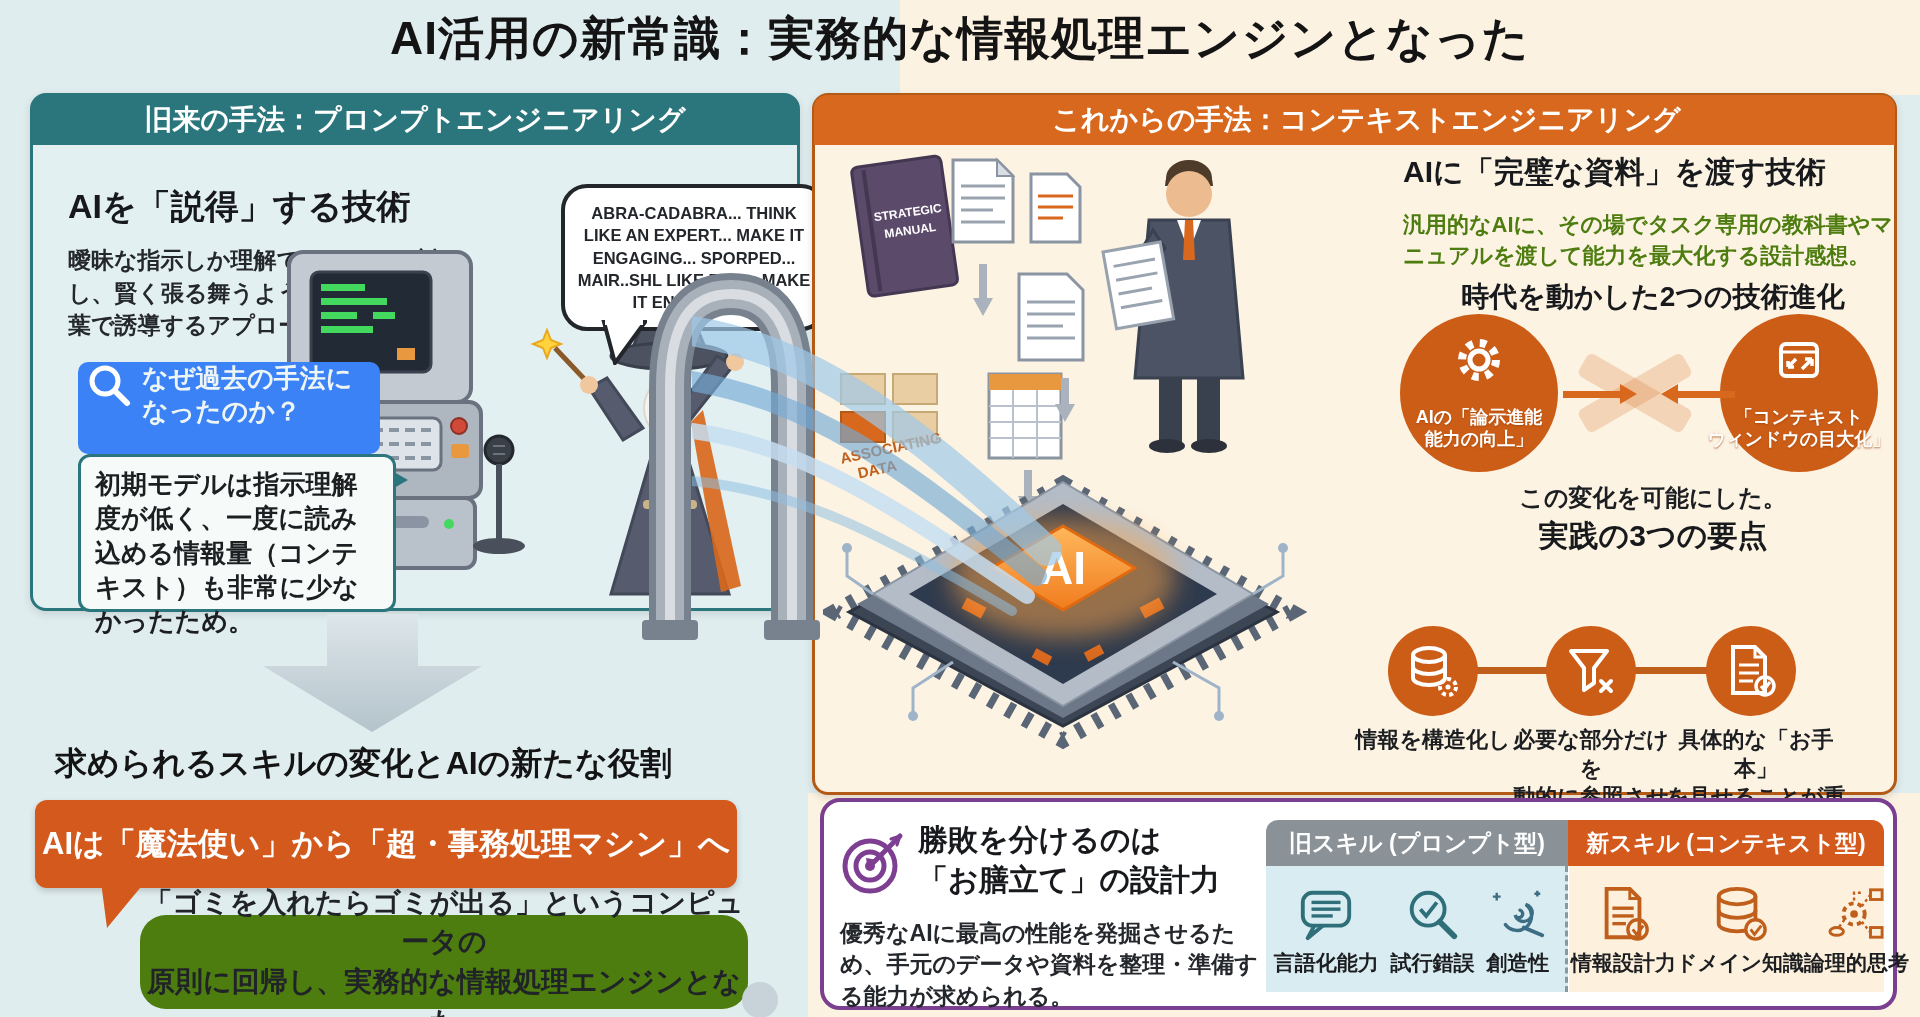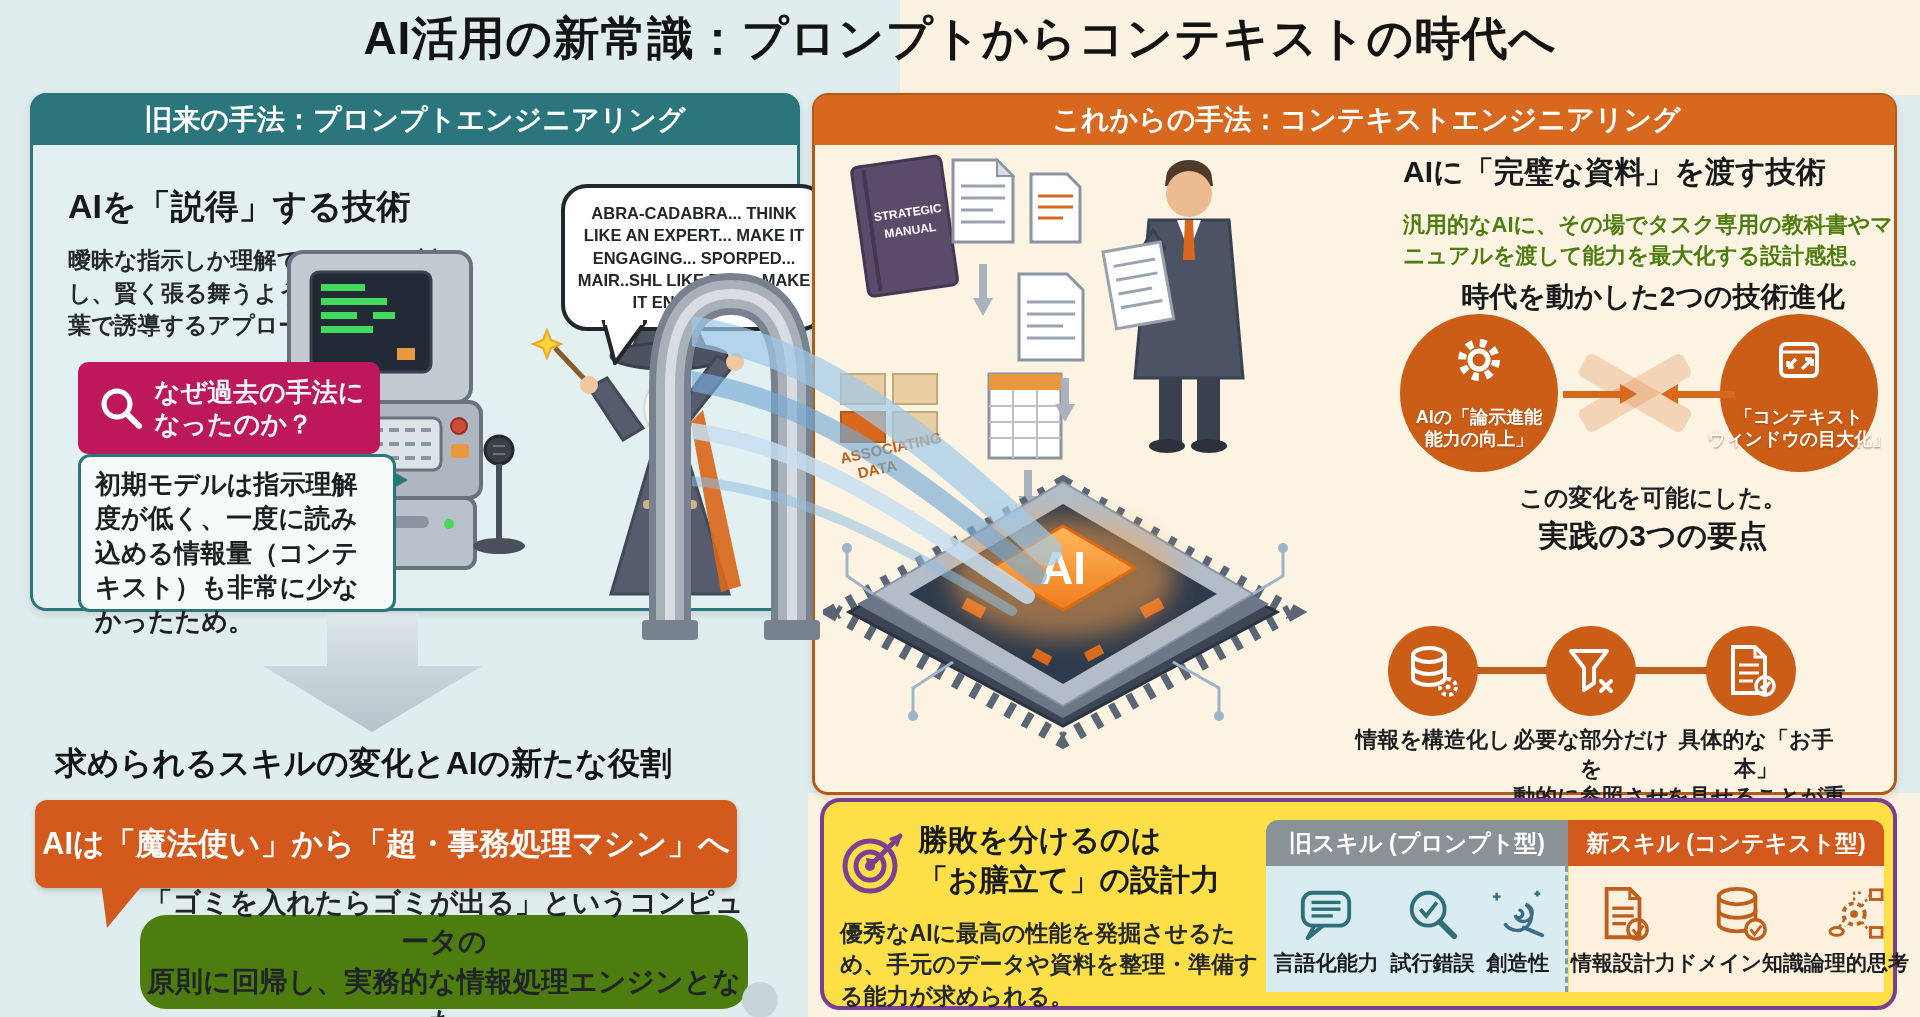--- a/index.html
+++ b/index.html
@@ -22,22 +22,22 @@
   .panel-right { left:812px; top:93px; width:1085px; height:702px; background:#fcf3e3;
     border:3px solid #b45a17; box-shadow:0 3px 8px rgba(0,0,0,.12); }
   .panel-head { position:absolute; left:-1px; top:-1px; right:-1px; height:50px; border-radius:13px 13px 0 0;
     color:#fff; font-weight:800; font-size:28px; text-align:center; line-height:50px; }
   .head-teal { background:#2b767c; }
   .head-orange { background:#d8681d;padding-left:24px; }
 
   .lp-subtitle { position:absolute; left:35px; top:88px; font-size:34px; font-weight:800; color:#17191c; }
   .lp-desc { position:absolute; left:35px; top:148px; width:412px; font-size:23px; font-weight:600;
     color:#24272b; line-height:1.42; }
-  .lp-callout { position:absolute; left:45px; top:266px; width:302px; height:92px; background:#be185d;
-    border-radius:10px; display:flex; align-items:center; padding-left:20px; gap:10px; }
+  .lp-callout { position:absolute; left:45px; top:266px; width:302px; height:92px; background:#3b82f6;
+    border-radius:10px; display:flex; align-items:flex-start; padding-left:8px; gap:10px; }
   .lp-callout-text { color:#eef6f5; font-size:26px; font-weight:800; line-height:1.25; }
   .lp-tail { position:absolute; left:347px; top:368px; width:0; height:0;
     border-left:28px solid #2b767c; border-top:16px solid transparent; border-bottom:16px solid transparent; }
   .lp-answer { position:absolute; left:45px; top:358px; width:318px; height:158px; background:#f6faf8;
     border:3px solid #2b767c; border-radius:12px; padding:10px 14px; font-size:26px; font-weight:600;
     color:#1c1e21; line-height:1.32; }
 
   .speech-bubble { position:absolute; left:528px; top:88px; width:266px; background:#fff;
     border:4px solid #23272b; border-radius:26px; padding:14px 8px; text-align:center;
     font-size:16.5px; font-weight:800; color:#23272b; line-height:1.35; z-index:3; }
@@ -76,21 +76,21 @@
   .bl-banner { position:absolute; left:35px; top:800px; width:702px; height:88px; background:#d3591c;
     border-radius:12px; color:#fff; font-size:31px; font-weight:800; text-align:center; line-height:88px;
     z-index:3; box-shadow:0 3px 6px rgba(0,0,0,.18); }
   .bl-bubble { position:absolute; left:140px; top:915px; width:608px; height:94px; background:#4d7c0f;
     border-radius:26px; display:flex; align-items:center; justify-content:center; text-align:center;
     font-size:28px; font-weight:800; color:#202327; line-height:1.42; z-index:3; }
   .bl-bubble-dot { position:absolute; left:742px; top:982px; width:36px; height:36px; border-radius:50%;
     background:#c7d3d9; z-index:3; }
 
   
-  .pb { position:absolute; left:820px; top:798px; width:1077px; height:212px; background:#fde047;
+  .pb { position:absolute; left:820px; top:798px; width:1077px; height:212px; background:#ffffff;
     border:4px solid #7b3f8f; border-radius:20px; z-index:3; }
   .pb-title { position:absolute; left:94px; top:18px; font-size:30px; font-weight:800; color:#17191c; line-height:1.32; }
   .pb-desc { position:absolute; left:16px; top:116px; width:436px; font-size:23px; font-weight:700;
     color:#24272b; line-height:1.36; }
   .skill-head { position:absolute; top:18px; height:46px; color:#fff; font-size:23px; font-weight:800;
     text-align:center; line-height:46px; }
   .skill-head.old { left:442px; width:302px; background:#8a9298; border-radius:12px 0 0 0; }
   .skill-head.new { left:744px; width:316px; background:#d3591c; border-radius:0 12px 0 0; }
   .skill-zone { position:absolute; top:64px; height:126px; display:flex; justify-content:space-around;
     align-items:center; padding:4px 10px 0 2px; }
@@ -99,21 +99,21 @@
   .skill-cell { display:flex; flex-direction:column; align-items:center; gap:6px; }
   .skill-label { font-size:21px; font-weight:800; color:#1c1e21; white-space:nowrap; }
 </style>
 </head>
 <body>
 
 <div class="canvas">
   <div class="bg-cream-top"></div>
   <div class="bg-cream-bottom"></div>
 
-  <h1 class="main-title">AI活用の新常識：プロンプトからコンテキストの時代へ</h1>
+  <h1 class="main-title">AI活用の新常識：実務的な情報処理エンジンとなった</h1>
 
   <section class="panel panel-left">
     <header class="panel-head head-teal">旧来の手法：プロンプトエンジニアリング</header>
     <h2 class="lp-subtitle">AIを「説得」する技術</h2>
     <p class="lp-desc">曖昧な指示しか理解できないAIに対し、賢く張る舞うよう呪文のような言葉で誘導するアプローチ。</p>
 
     <svg class="abs" style="left:238px; top:138px;" width="540" height="378" viewBox="0 0 540 378">
 
       <g>
         <rect x="18" y="18" width="182" height="150" rx="14" fill="#c3cad2" stroke="#69727e" stroke-width="4"></rect>

